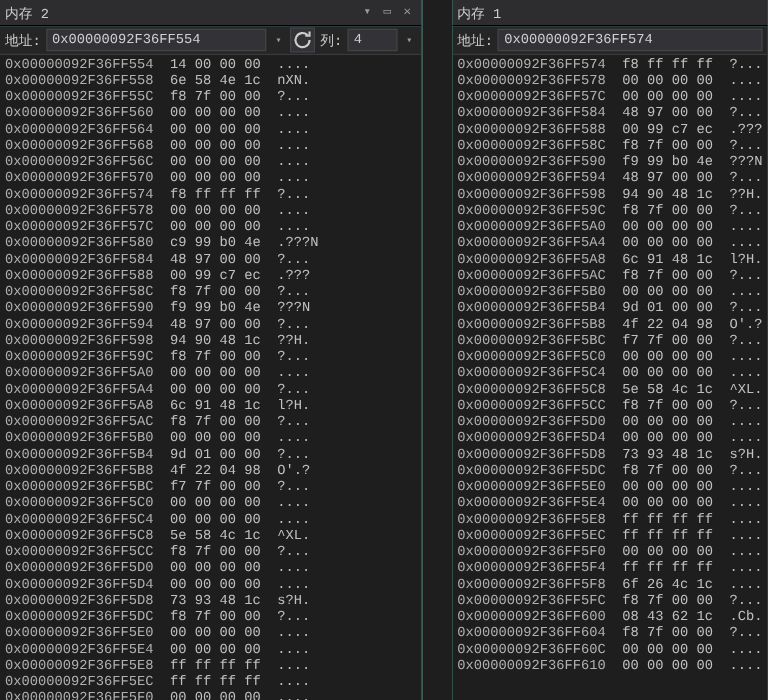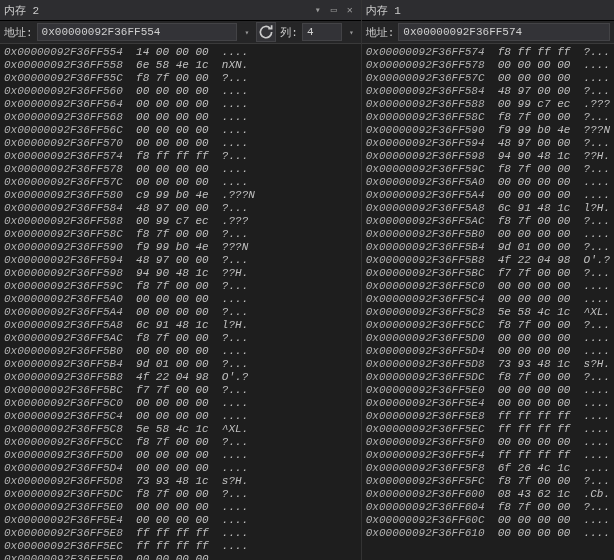--- a/index.html
+++ b/index.html
@@ -1,31 +1,31 @@
 <!DOCTYPE html>
 <html><head>
 <meta charset="utf-8">
 <style>
   html,body{margin:0;padding:0;background:#1e1e1e;color:#c8c8c8;font-family:Consolas,"Courier New",monospace;font-size:11px;overflow:hidden;}
   .root{display:flex;width:614px;height:560px;}
   .pane{display:flex;flex-direction:column;background:#5eead4;border-right:1px solid #333;}
-  .pane:last-child{border-right:none;}
+  .pane:last-child{border-right:none;margin-left:24px;}
   .pane2{width:382px;}
   .pane1{flex:1;}
   .title-bar{display:flex;align-items:center;height:20px;background:#2d2d30;border-bottom:1px solid #000;padding:0 4px;}
   .title-text{color:#ccc;flex:1;}
   .tb-btns{display:flex;gap:2px;}
   .tb-btn{width:14px;height:14px;display:flex;align-items:center;justify-content:center;color:#999;font-size:10px;}
   .addr-bar{display:flex;align-items:center;height:22px;background:#252526;border-bottom:1px solid #3a3a3a;padding:0 4px;gap:4px;justify-content:flex-end;}
   .addr-label{color:#ccc;}
   .addr-input{flex:1;background:#333337;border:1px solid #434346;color:#d0d0d0;height:16px;padding:0 4px;font-family:inherit;font-size:11px;}
   .addr-input.short{width:30px;flex:0 0 30px;}
   .refresh-btn{width:18px;height:18px;display:flex;align-items:center;justify-content:center;background:#333337;border:1px solid #434346;}
   .dropdown-tri{color:#999;font-size:8px;padding:0 3px;}
-  .mem-grid{flex:1;overflow:hidden;padding:2px 4px;line-height:13px;background:#1e1e1e;font-style:italic;}
+  .mem-grid{flex:1;overflow:hidden;padding:2px 4px;line-height:13px;background:#1e1e1e;}
   .mem-row{white-space:pre;color:#c0c0c0;}
   .addr-col{color:#b0b0b0;}
   .hex-col{color:#c0c0c0;}
   .ascii-col{color:#c0c0c0;}
 </style>
 </head>
 <body>
 
 <div class="root">
 

